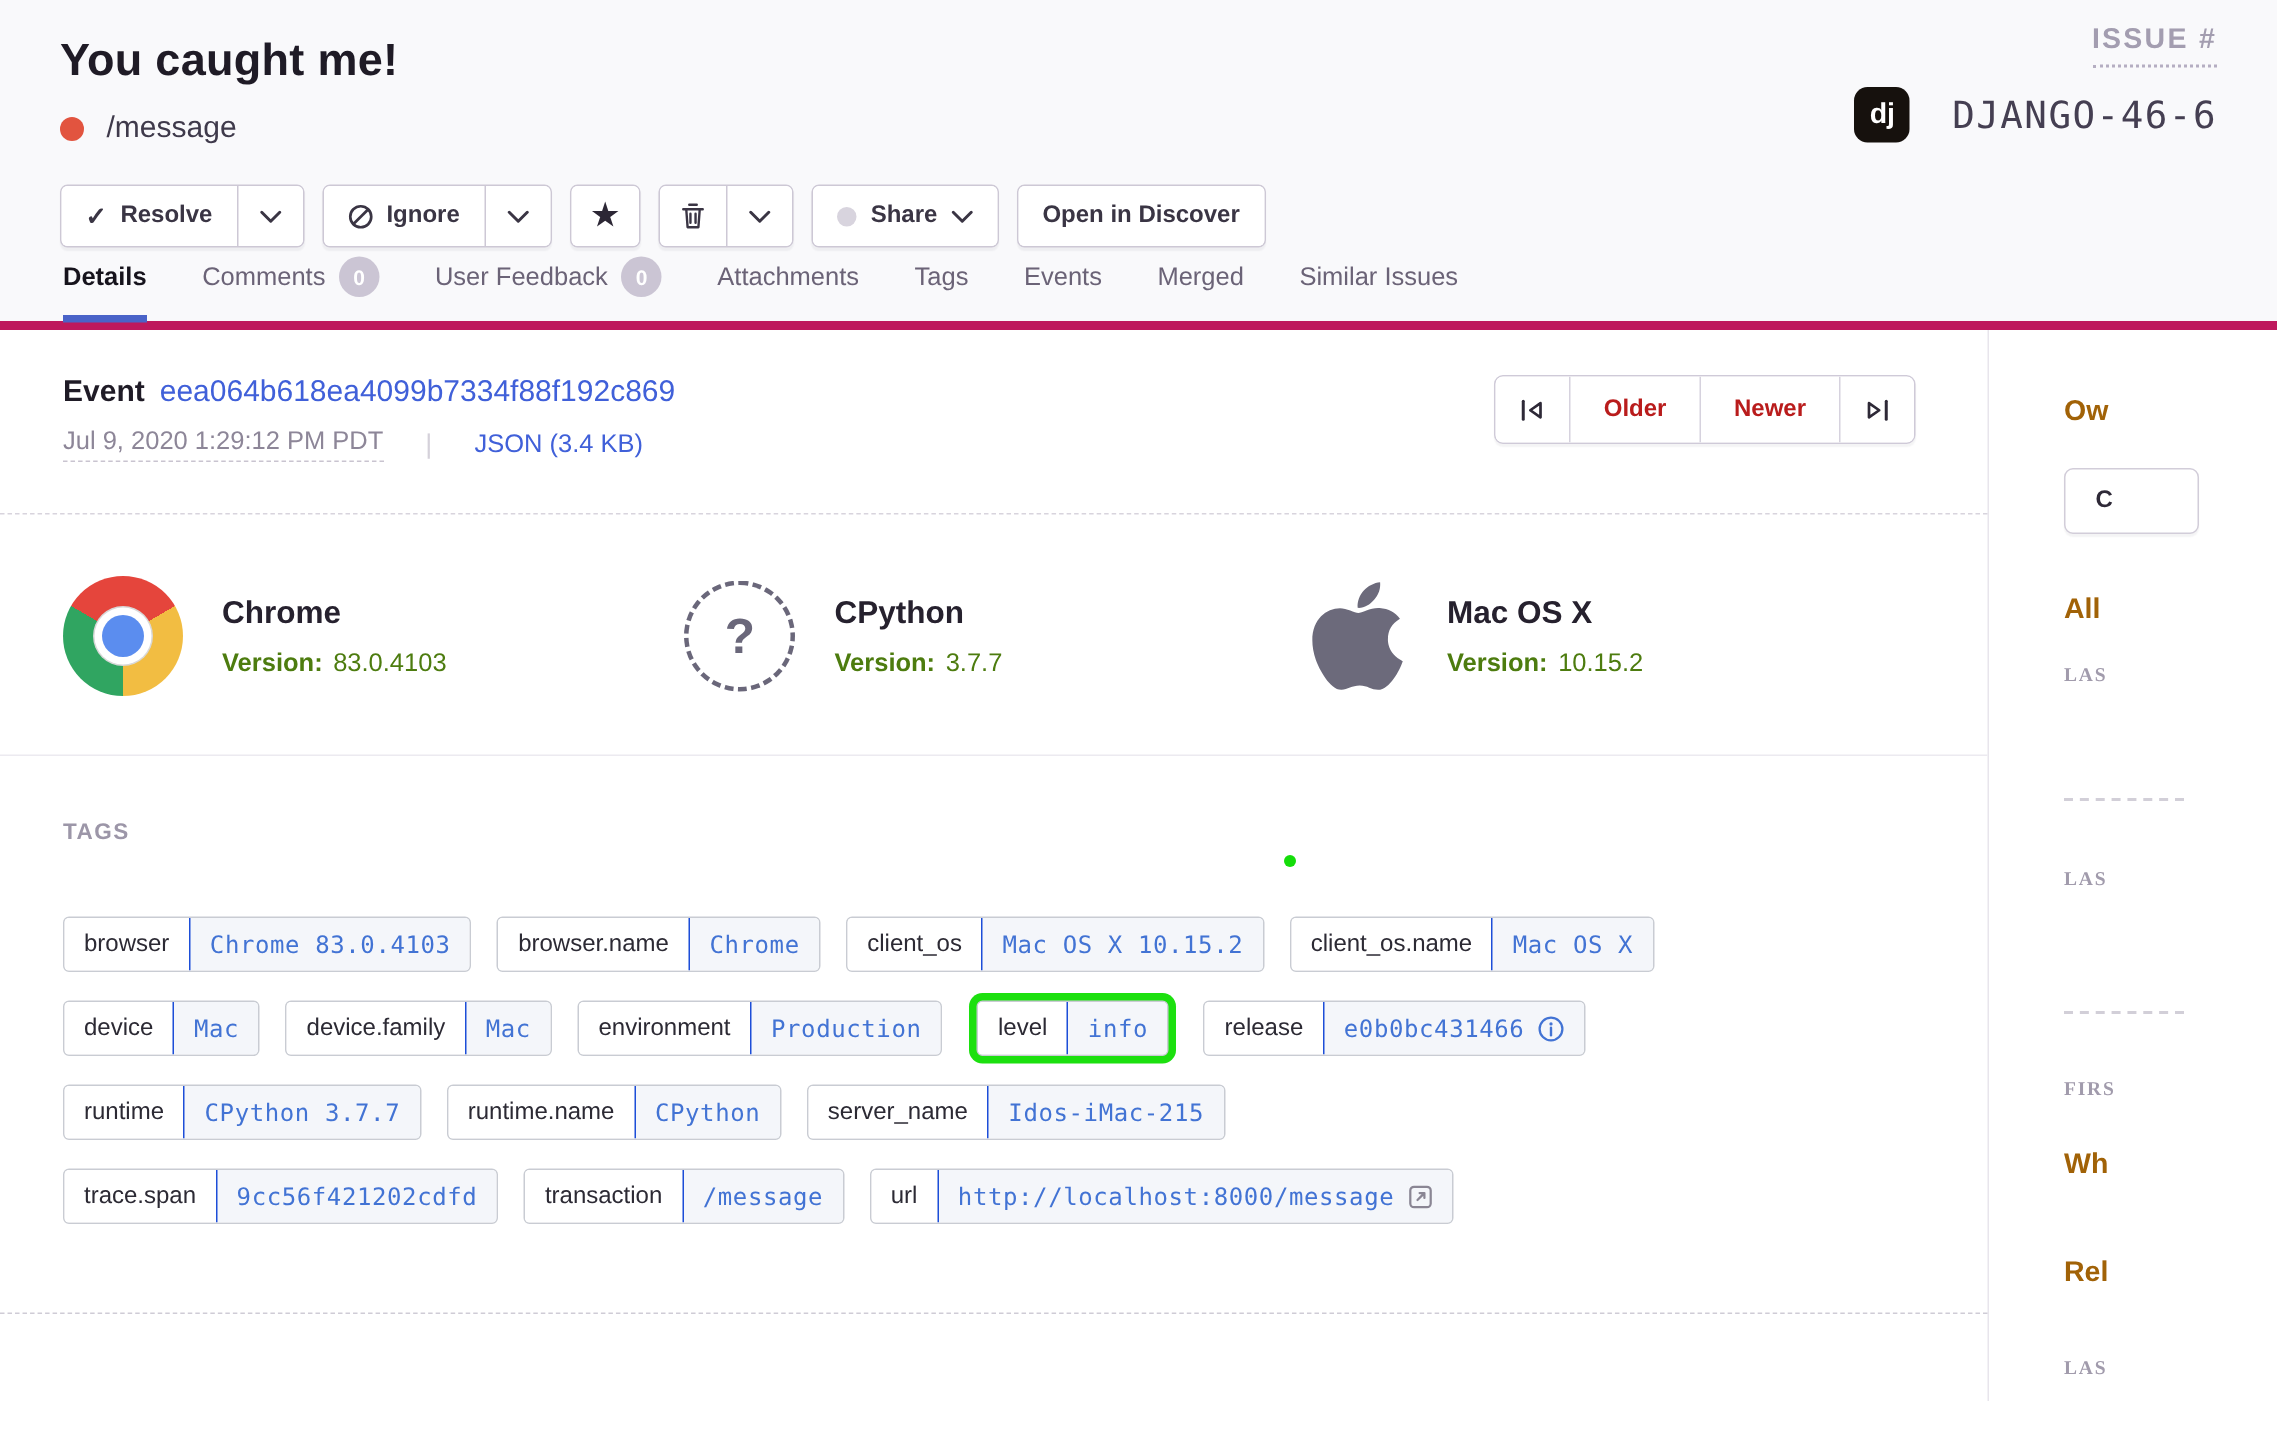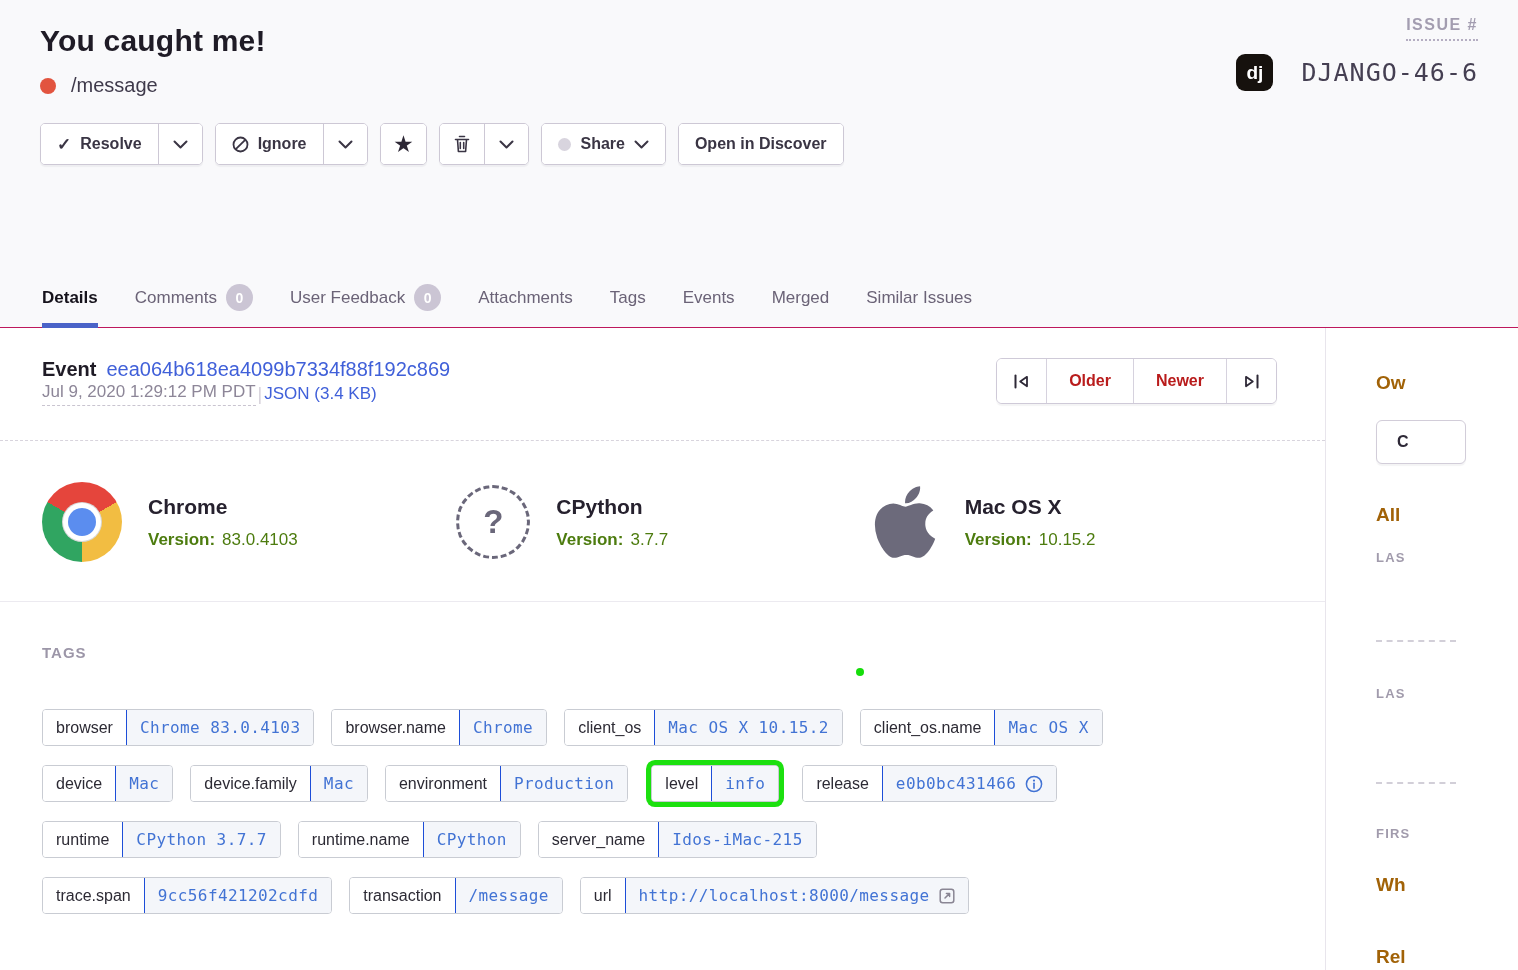--- a/index.html
+++ b/index.html
@@ -5,23 +5,23 @@
   * { box-sizing: border-box; }
   html,body { margin:0; padding:0; }
   body {
     width:1518px; height:970px; overflow:hidden;
     background:#ffffff;
     font-family:"Liberation Sans", sans-serif;
     color:#2a2533;
   }
   
   .header {
-    position:relative; height:328px; width:100%;
+    position:relative; height:220px; width:100%;
     background:#f9f9fb;
-    border-bottom:1px solid #be185d;
+    border-bottom:6px solid #be185d;
     padding:24px 40px 0 40px;
   }
   .page-title { margin:0; font-size:30px; font-weight:800; color:#1f1b26; letter-spacing:.2px; }
   .culprit-row { margin-top:16px; display:flex; align-items:center; gap:15px; font-size:20px; color:#3f3a4b; }
   .level-dot { width:16px; height:16px; border-radius:50%; background:#e2543f; flex:0 0 auto; }
   .actions { margin-top:26px; display:flex; gap:12px; height:42px; }
   .btn-group {
     display:inline-flex; align-items:stretch; background:#fff;
     border:1px solid #cdc8d5; border-radius:5px; overflow:hidden;
     box-shadow:0 2px 1px rgba(45,30,60,0.05);
@@ -31,21 +31,21 @@
     font-family:inherit; font-size:16px; font-weight:bold; color:#3a3544;
     background:#fff; border:none; cursor:pointer; white-space:nowrap;
   }
   .btn + .btn { border-left:1px solid #cdc8d5; }
   .btn.icon-only { padding:0 14px; }
   .check-glyph { font-size:17px; font-weight:bold; }
   .star-glyph { font-size:20px; color:#2c2735; line-height:1; }
   .share-dot { width:13px; height:13px; border-radius:50%; background:#d8d4de; display:inline-block; }
   .issue-box { position:absolute; top:16px; right:40px; text-align:right; }
   .issue-label {
-    display:inline-block; font-size:16px; font-weight:bold; letter-spacing:1.5px;
+    display:inline-block; font-size:19px; font-weight:bold; letter-spacing:1.5px;
     color:#a39db0; border-bottom:2px dotted #b5aec2; padding-bottom:5px;
   }
   .issue-row { margin-top:13px; display:flex; align-items:center; justify-content:flex-end; gap:28px; }
   .dj-badge {
     width:37px; height:37px; border-radius:9px; background:#16110d; color:#fff;
     display:flex; align-items:center; justify-content:center;
     font-size:19px; font-weight:bold;
   }
   .issue-id { font-family:"DejaVu Sans Mono", monospace; font-size:25px; color:#453f52; letter-spacing:1px; }
   
@@ -58,21 +58,21 @@
     font-size:14px; font-weight:bold; display:inline-flex; align-items:center; justify-content:center; padding:0 5px;
   }
   
   .main { display:flex; height:714px; background:#fff; }
   .main-col { width:1326px; border-right:1px solid #e8e5ec; }
   
   .event-section { position:relative; padding:30px 40px 34px 42px; border-bottom:1px dashed #d8d4dd; }
   .event-title { font-size:20px; display:flex; gap:10px; align-items:baseline; }
   .event-label { font-weight:bold; color:#1f1b26; }
   .event-id-link { color:#4060d9; text-decoration:none; cursor:pointer; }
-  .event-meta { margin-top:1px; font-size:17px; display:flex; align-items:center; gap:2px; }
+  .event-meta { margin-top:11px; font-size:17px; display:flex; align-items:center; gap:28px; }
   .event-time { color:#8d8698; border-bottom:1px dashed #c9c4d0; padding-bottom:3px; }
   .meta-divider { color:#d5d1da; font-size:18px; }
   .json-link { color:#4060d9; cursor:pointer; }
   .event-nav {
     position:absolute; top:30px; right:48px; display:inline-flex;
     border:1px solid #cfcad8; border-radius:6px; overflow:hidden; background:#fff;
     box-shadow:0 2px 1px rgba(45,30,60,0.05);
   }
   .nav-seg { padding:13px 22px; font-size:16px; font-weight:bold; color:#b91c1c; background:#fff; border:none; cursor:pointer; display:flex; align-items:center; font-family:inherit; }
   .nav-seg + .nav-seg { border-left:1px solid #d6d2de; }
@@ -110,21 +110,21 @@
     padding:8px 13px; border-left:1px solid #1d4ed8; background:#f4f6fa; color:#4273d4;
     font-family:"DejaVu Sans Mono", monospace; font-size:16px; letter-spacing:.4px;
     display:flex; align-items:center; gap:9px; cursor:pointer;
   }
   .hl { box-shadow:0 0 0 5px #1ce00f; border-radius:4px; margin:0 6px; }
   .bottom-rule { border:none; border-top:1px dashed #cfccd6; margin:0; }
   
   .sidebar { position:relative; flex:1; background:#fff; }
   .sb-item { position:absolute; left:50px; white-space:nowrap; }
   .sb-heading { font-size:19px; font-weight:bold; color:#a16207; }
-  .sb-label { font-size:13px; font-weight:bold; color:#a19bac; letter-spacing:1.2px; }
+  .sb-label { font-size:13px; font-weight:bold; color:#a19bac; letter-spacing:1.2px;font-family:Liberation Serif, serif; }
   .sb-button {
     border:1px solid #d2cdd9; border-radius:6px; background:#fff; padding:12px 20px;
     font-size:16px; font-weight:bold; color:#2e2937; width:90px;
     box-shadow:0 2px 1px rgba(45,30,60,0.05);
   }
   .sb-divider { width:80px; border-top:2px dashed #d2cfd8; height:0; }
 </style>
 </head>
 <body>
 

